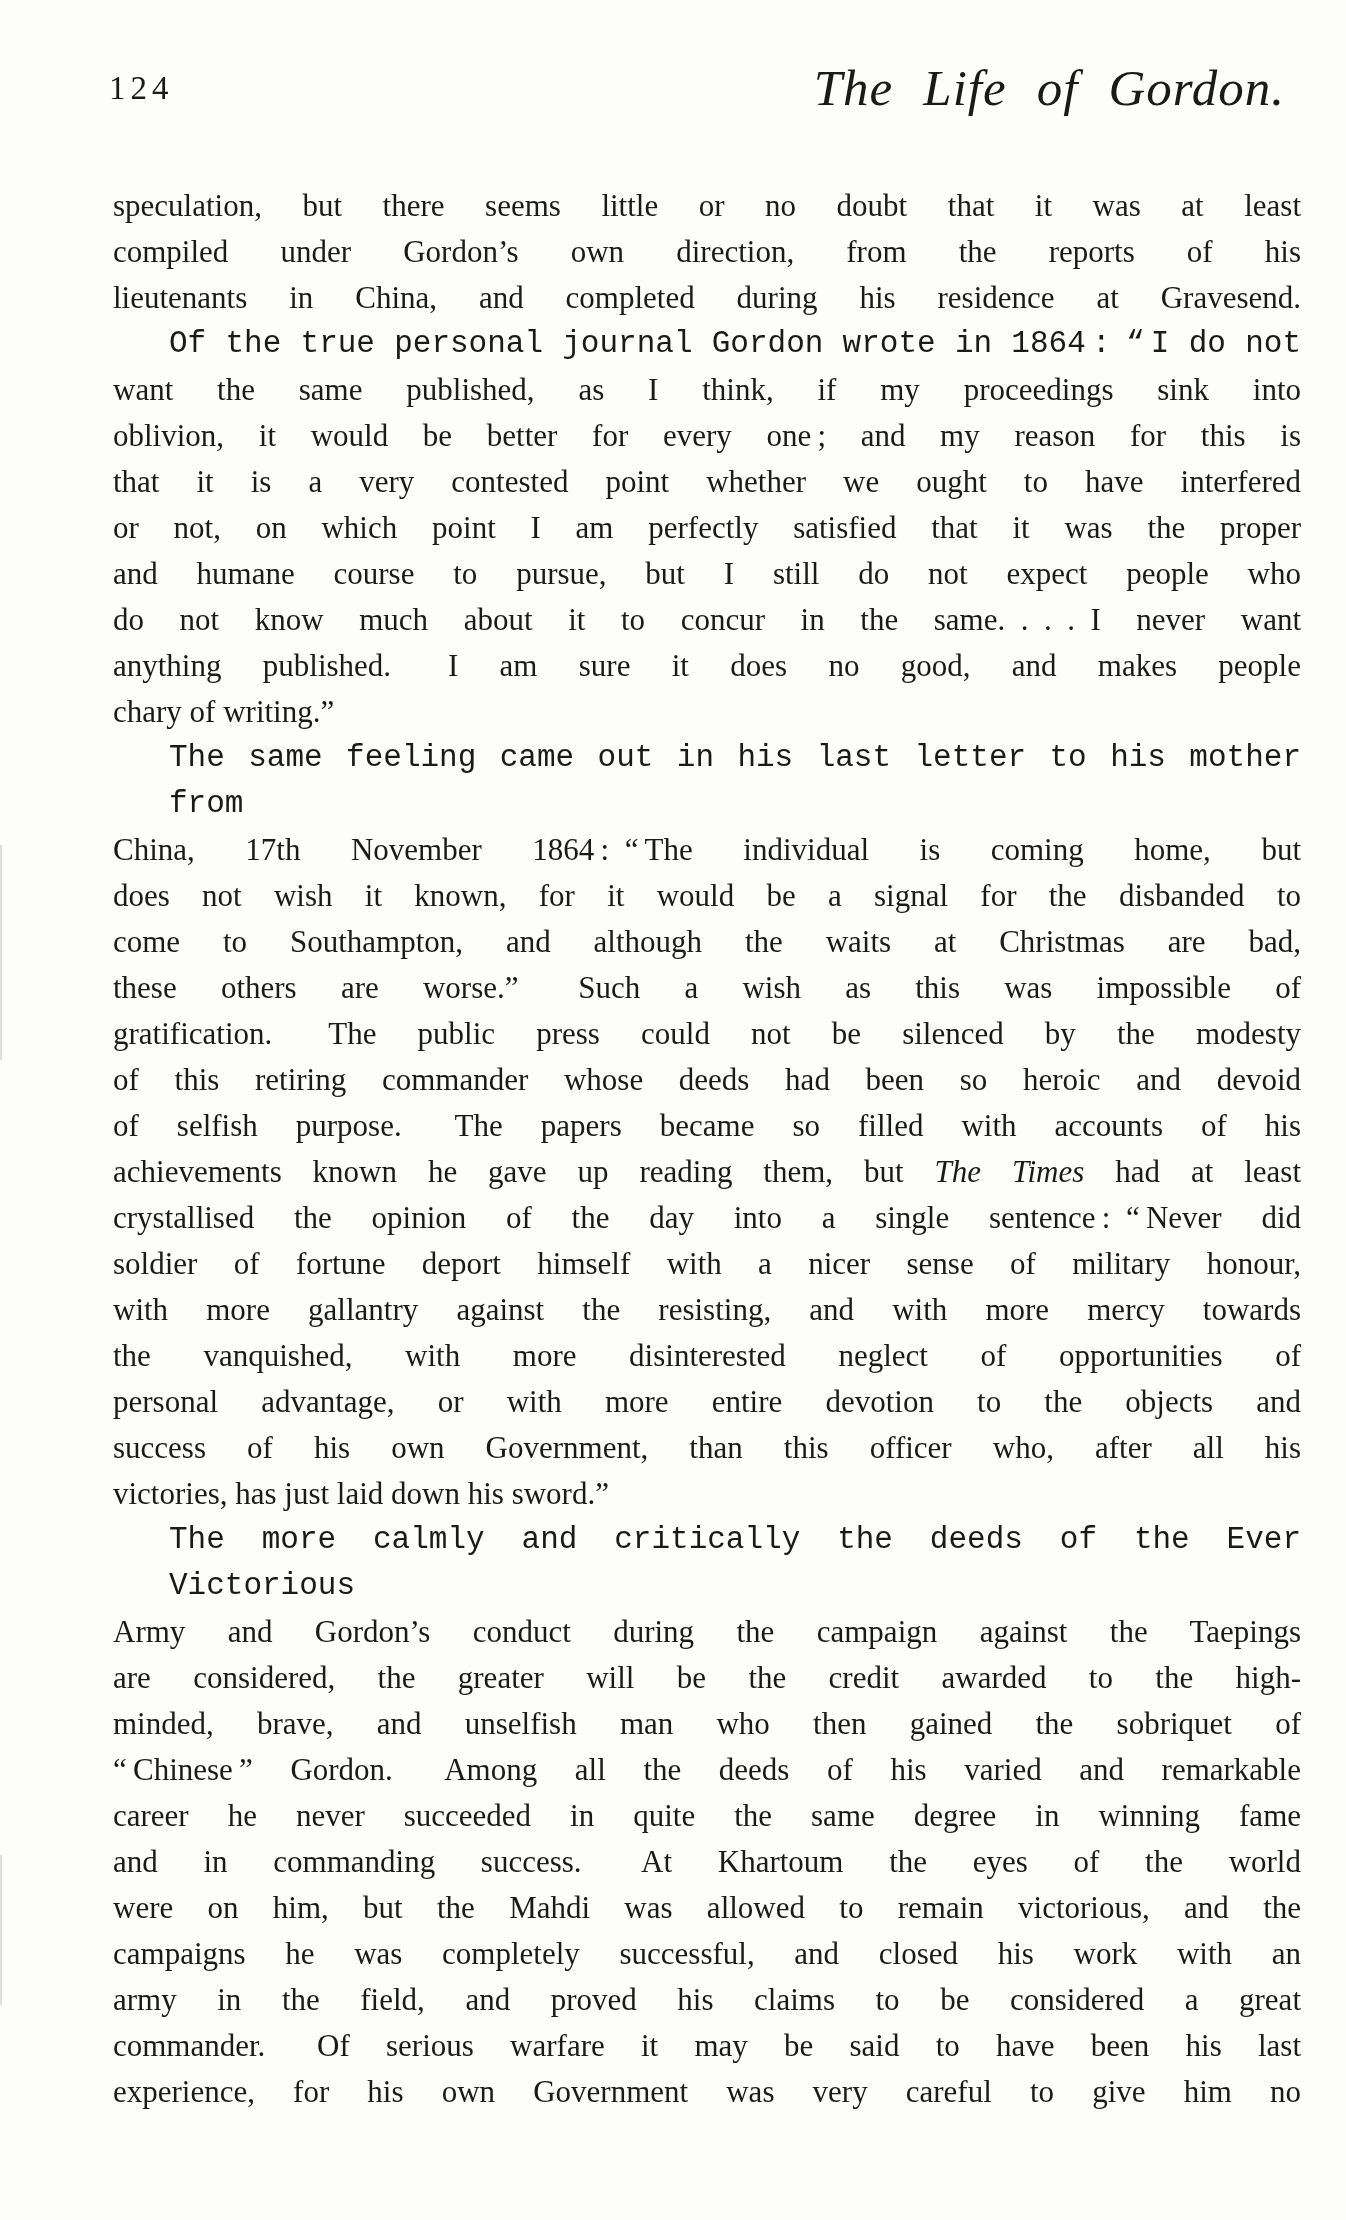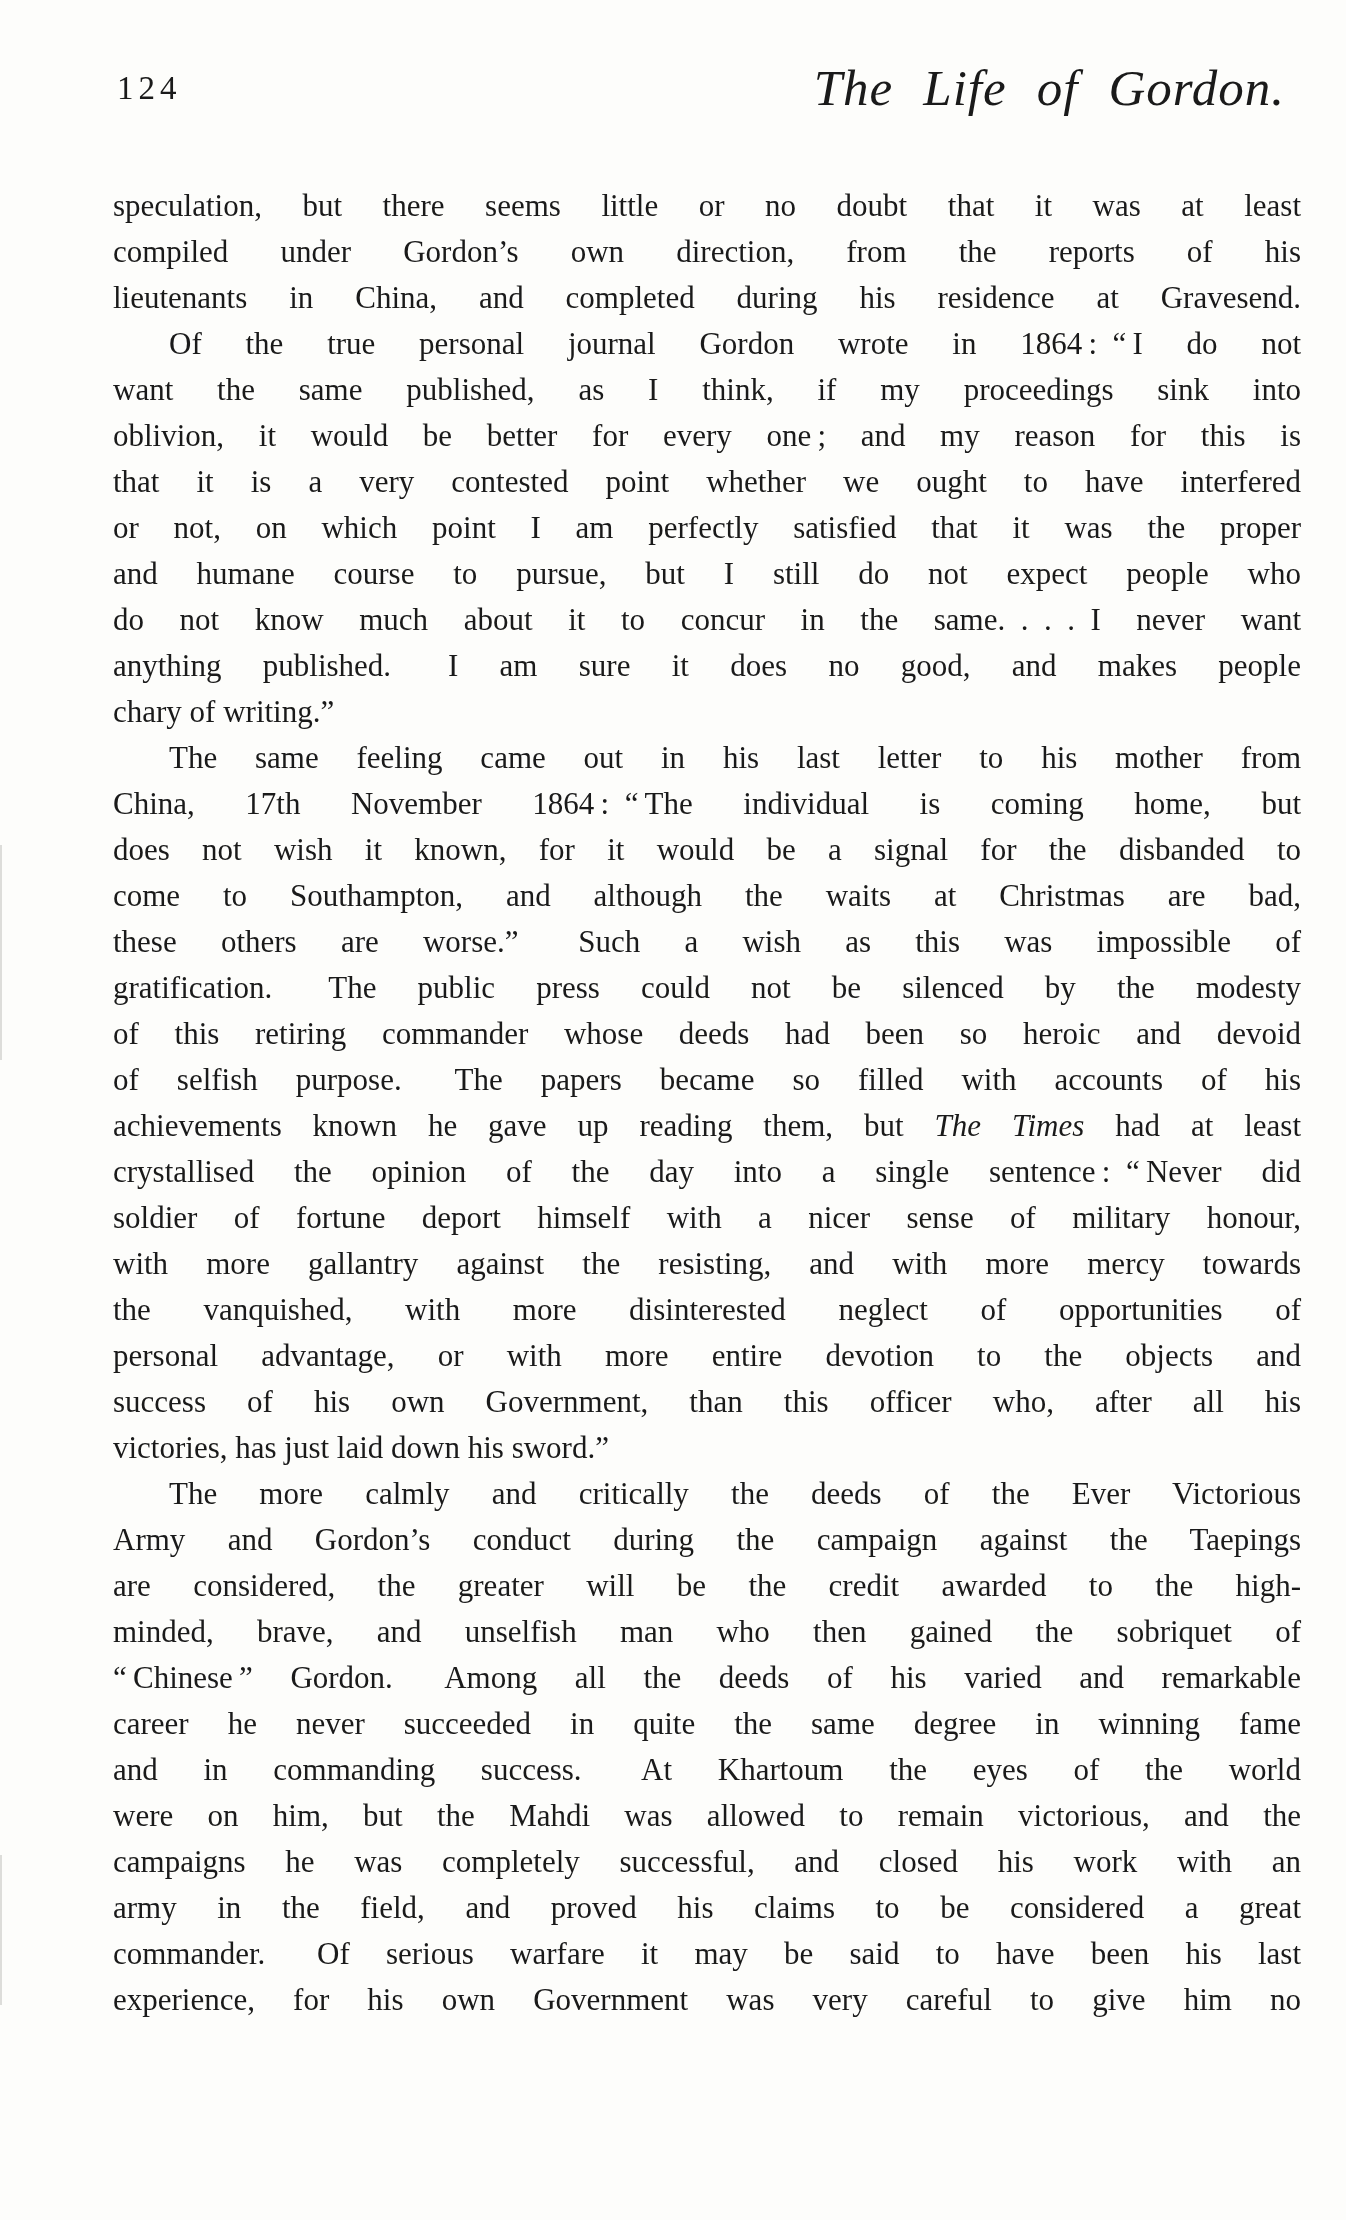--- a/index.html
+++ b/index.html
@@ -22,21 +22,21 @@
   }
   .page-header{
     position:absolute;
     left:97px;
     top:62px;
     width:1188px;
     height:60px;
   }
   .folio{
     position:absolute;
-    left:20px;
+    left:12px;
     top:8px;
     font-size:33px;
     letter-spacing:5px;
     color:var(--ink);
   }
   .running-title{
     text-align:right;
     font-style:italic;
     font-size:51px;
     line-height:52px;
@@ -58,20 +58,21 @@
     text-align-last:justify;
     -moz-text-align-last:justify;
     white-space:normal;
   }
   .line.rag{
     text-align-last:left;
     -moz-text-align-last:left;
   }
   .line.indent{
     padding-left:56px;
+    font-family:Liberation Mono, monospace;
   }
   .em{font-style:italic;}
 </style>
 </head>
 <body>
 
 <div class="page">
   <div class="scan-edge" style="top:845px;height:215px;"></div>
   <div class="scan-edge" style="top:1855px;height:150px;"></div>
 

